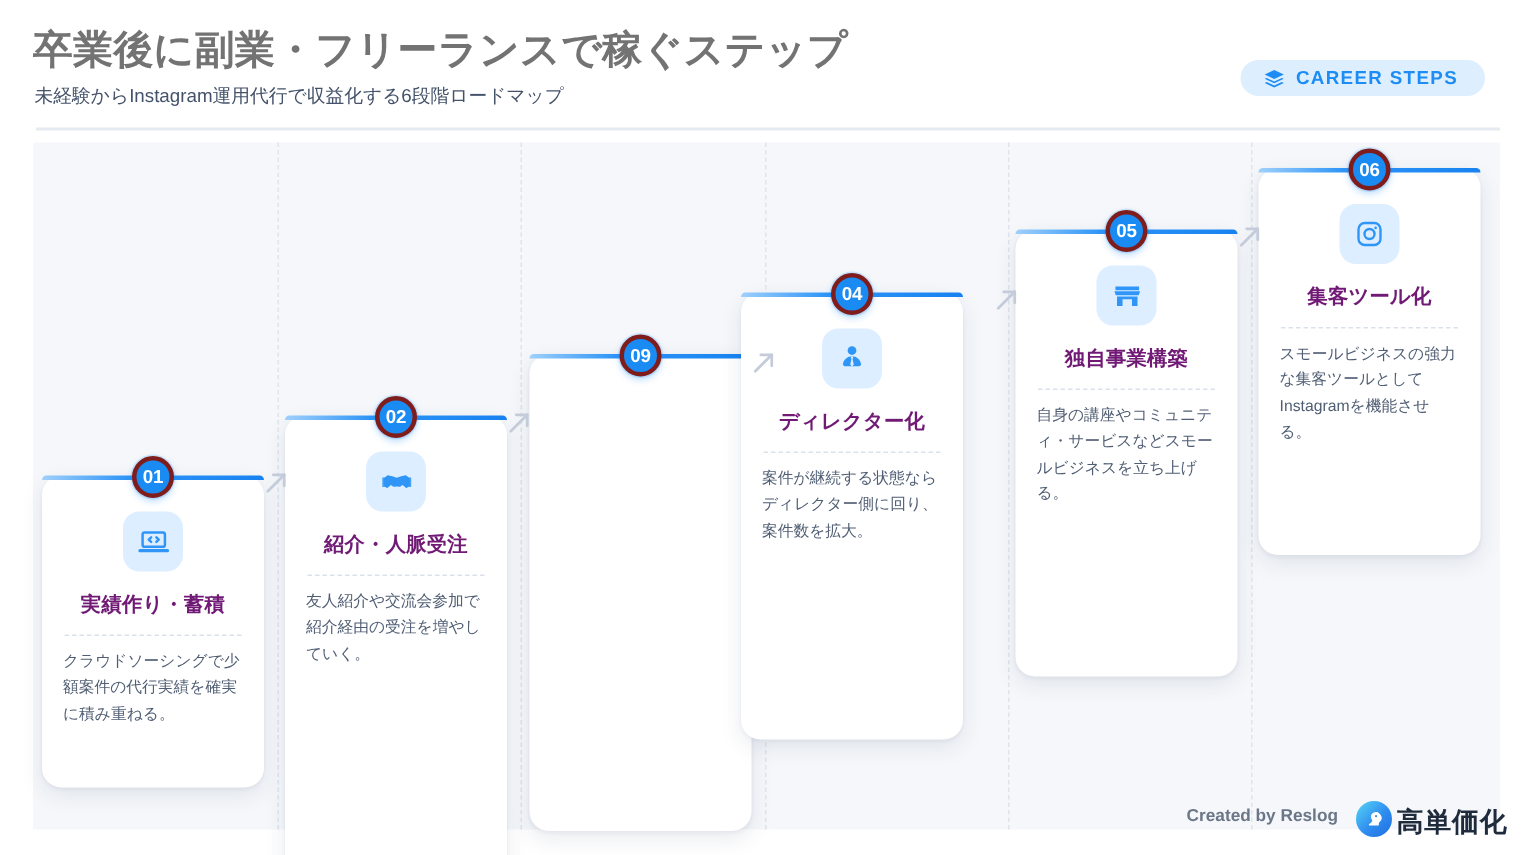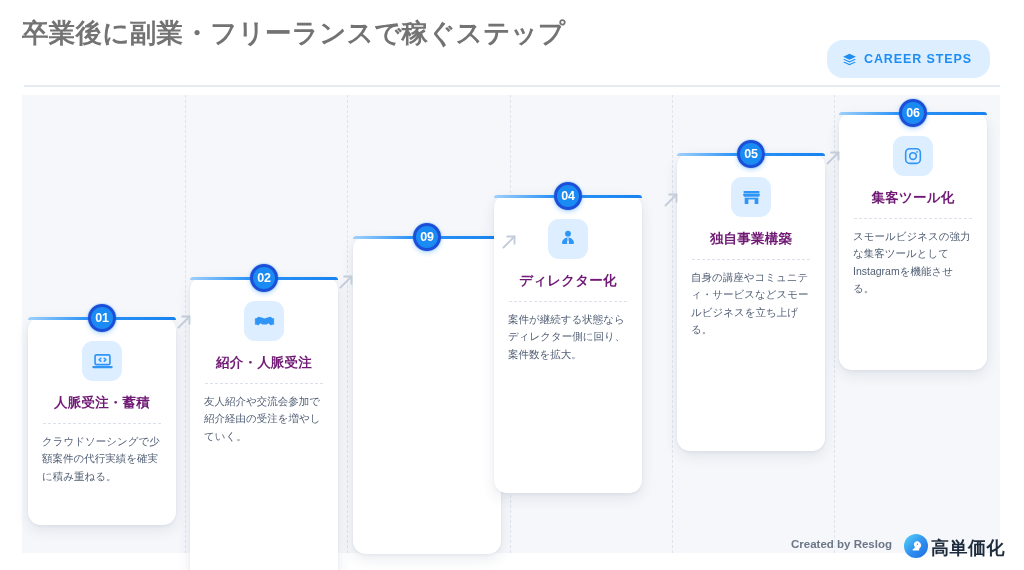--- a/index.html
+++ b/index.html
@@ -58,21 +58,21 @@
     width: 976px;
     height: 1.5px;
     background: #e6ebf1;
   }
 
   
   #career-badge {
     position: absolute;
     right: 34px;
     top: 40px;
-    height: 38px;
+    height: 24px;
     padding: 0 18px 0 15px;
     border-radius: 16px;
     background: #ddefff;
     display: flex;
     align-items: center;
     gap: 7px;
     cursor: pointer;
     text-align: center;
   }
   #career-badge .badge-label {
@@ -126,21 +126,21 @@
 
   .num-badge {
     position: absolute;
     top: -13px;
     left: 50%;
     transform: translateX(-50%);
     width: 28px;
     height: 28px;
     border-radius: 50%;
     background: #1a8bf3;
-    border: 3px solid #1d4ed8;
+    border: 3px solid #7f1d1d;
     box-shadow: 0 0 0 1px rgba(26,139,243,0.16), 0 2px 5px rgba(26,139,243,0.30);
     color: #ffffff;
     font-size: 12.5px;
     font-weight: 700;
     letter-spacing: -0.2px;
     display: flex;
     align-items: center;
     justify-content: center;
     z-index: 4;
   }
@@ -231,20 +231,21 @@
     white-space: nowrap;
   }
 </style>
 </head>
 <body>
 
 <div id="page">
 
   <div id="header">
     <div id="title">卒業後に副業・フリーランスで稼ぐステップ</div>
+    <div id="subtitle">未経験からInstagram運用代行で収益化する6段階ロードマップ</div>
 
     <div id="career-badge">
       <span>
         <svg class="layers-icon" viewBox="0 0 24 24" fill="#1d8df5" aria-hidden="true">
           <path d="M12 2.6 1.8 7.4 12 12.2l10.2-4.8L12 2.6z"></path>
           <path d="M3.9 11.1 1.8 12.1 12 16.9l10.2-4.8-2.1-1-8.1 3.8-8.1-3.8z"></path>
           <path d="M3.9 15.5l-2.1 1L12 21.3l10.2-4.8-2.1-1-8.1 3.8-8.1-3.8z"></path>
         </svg>
       </span>
       <span class="badge-label">CAREER STEPS</span>
@@ -295,21 +296,21 @@
     <div class="step-card" style="left:6px; top:222px; height:208px;">
       <div class="num-badge">01</div>
       <div class="card-inner">
         <div class="icon-tile">
           <svg width="21" height="21" viewBox="0 0 24 24" fill="none" stroke="#2f95f7" stroke-width="1.9" stroke-linecap="round" stroke-linejoin="round">
             <rect x="3.5" y="4.5" width="17" height="11" rx="1.6"></rect>
             <path d="M1.5 18.4h21" stroke-width="2.4"></path>
             <path d="M10 8.3L8.2 10l1.8 1.7M14 8.3L15.8 10 14 11.7"></path>
           </svg>
         </div>
-        <div class="card-title">人脈受注・蓄積</div>
+        <div class="card-title">実績作り・蓄積</div>
         <div class="card-sep"></div>
         <div class="card-desc">クラウドソーシングで少額案件の代行実績を確実に積み重ねる。</div>
       </div>
     </div>
 
     <div class="step-card" style="left:168px; top:182px; height:308px;">
       <div class="num-badge">02</div>
       <div class="card-inner">
         <div class="icon-tile">
           <svg width="21" height="21" viewBox="0 0 24 24" fill="#2f95f7" aria-hidden="true">

